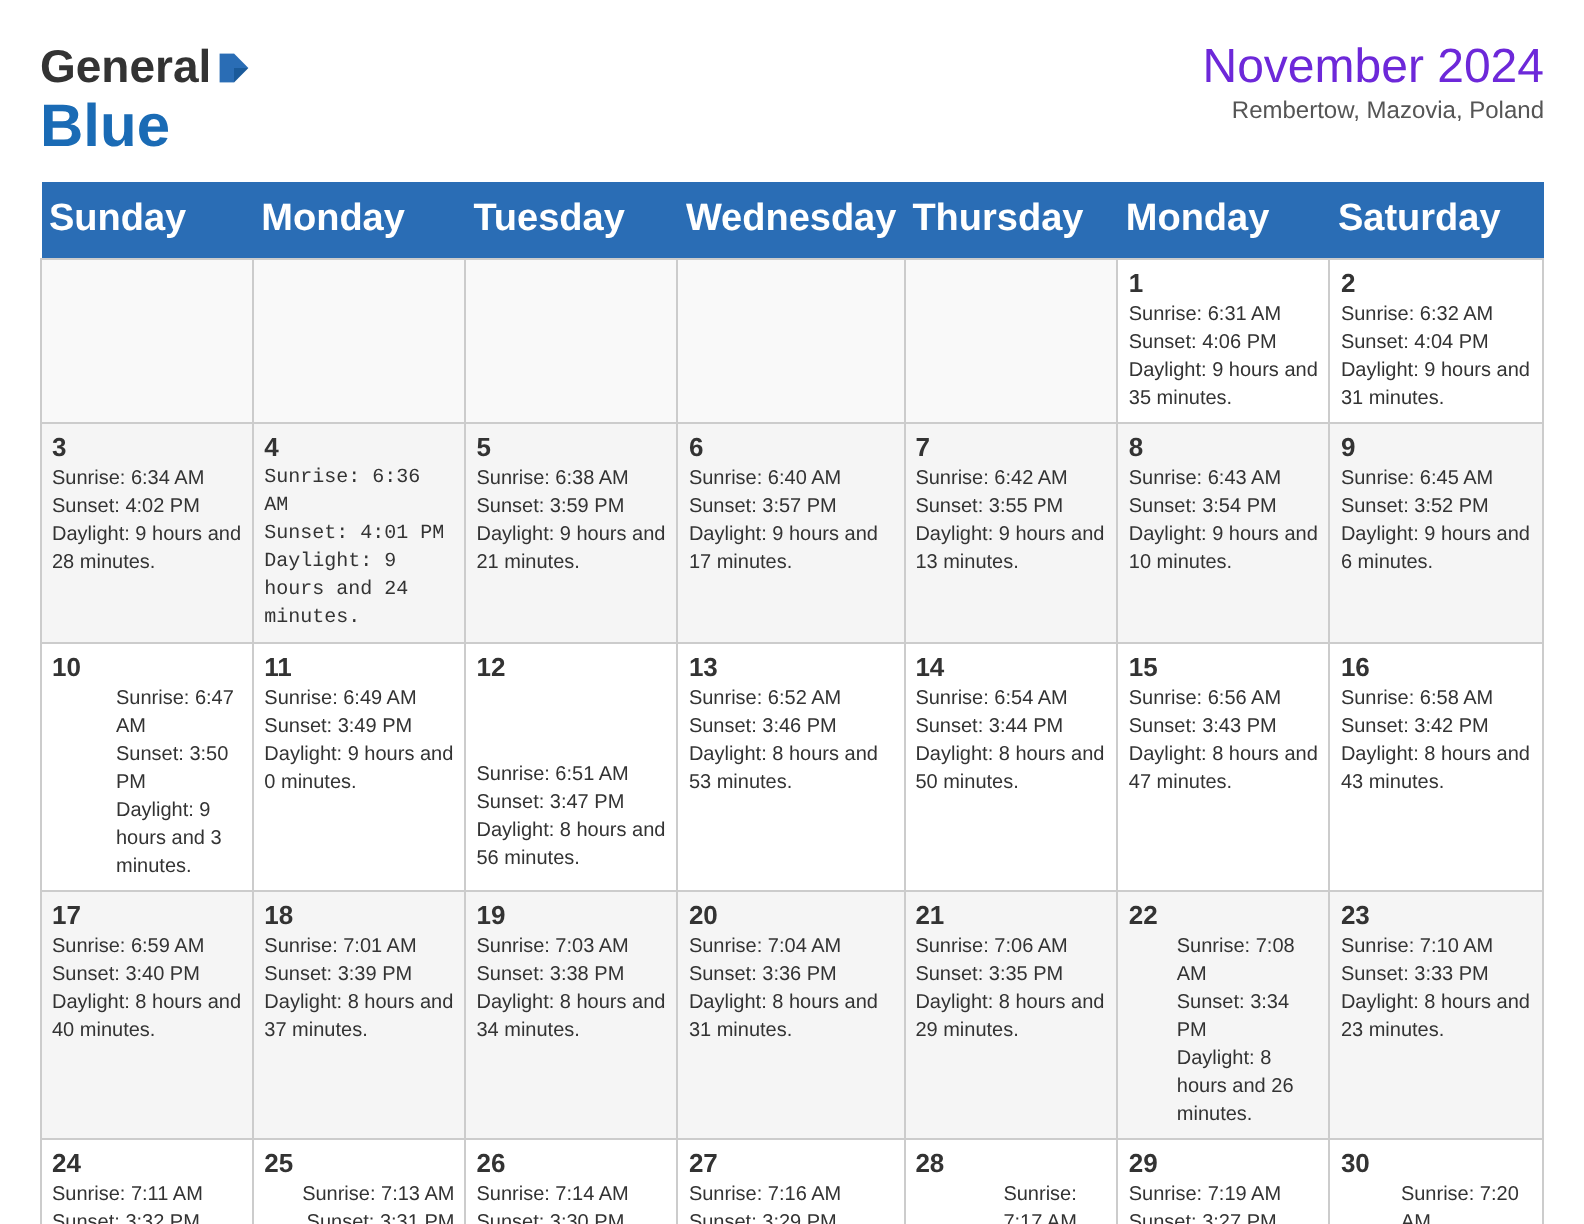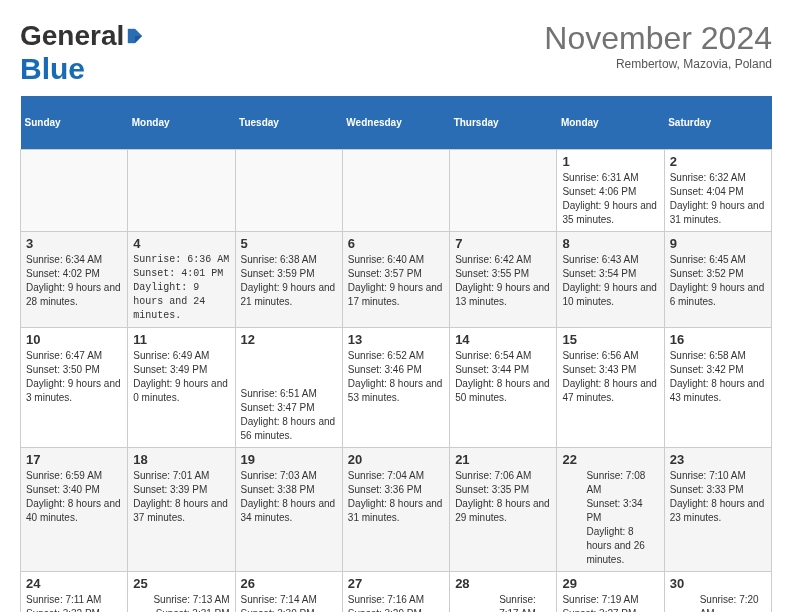--- a/index.html
+++ b/index.html
@@ -19,55 +19,55 @@
     .logo {
       display: flex;
       flex-direction: column;
       align-items: flex-start;
     }
     .logo-text {
       display: flex;
       align-items: center;
     }
     .logo-general {
-      font-size: 28px;
+      font-size: 23px;
       font-weight: bold;
       color: #333;
     }
     .logo-blue {
       font-size: 30px;
       font-weight: bold;
       color: #1a6bb5;
     }
     .logo-icon {
       width: 18px;
       height: 18px;
       margin-left: 2px;
     }
     .title-section {
       text-align: right;
     }
     .month-title {
-      font-size: 32px;
+      font-size: 24px;
       font-weight: normal;
-      color: #737373;
+      color: #6d28d9;
     }
     .location-title {
       font-size: 12px;
       color: #555;
     }
     table {
       width: 100%;
       border-collapse: collapse;
     }
     th {
       background-color: #2a6db5;
       color: white;
-      padding: 21px 4px;
-      font-size: 10px;
+      padding: 8px 4px;
+      font-size: 19px;
       font-weight: bold;
       text-align: left;
     }
     td {
       border: 1px solid #ccc;
       vertical-align: top;
       padding: 4px 5px;
       width: calc(100% / 7);
       min-height: 80px;
       font-size: 10.5px;
@@ -190,21 +190,21 @@
         <td>
           <span class="day-number">9</span>
           <div class="day-info" style="white-space: pre-line;">Sunrise: 6:45 AM
 Sunset: 3:52 PM
 Daylight: 9 hours and 6 minutes.</div>
         </td>
       </tr>
       <tr>
         <td>
           <span class="day-number">10</span>
-          <div class="day-info" style="white-space: pre-line;">Sunrise: 6:47 AM
+          <div class="day-info" style="white-space: pre-line; margin-left: 32px;">Sunrise: 6:47 AM
 Sunset: 3:50 PM
 Daylight: 9 hours and 3 minutes.</div>
         </td>
         <td>
           <span class="day-number">11</span>
           <div class="day-info" style="white-space: pre-line;">Sunrise: 6:49 AM
 Sunset: 3:49 PM
 Daylight: 9 hours and 0 minutes.</div>
         </td>
         <td>

